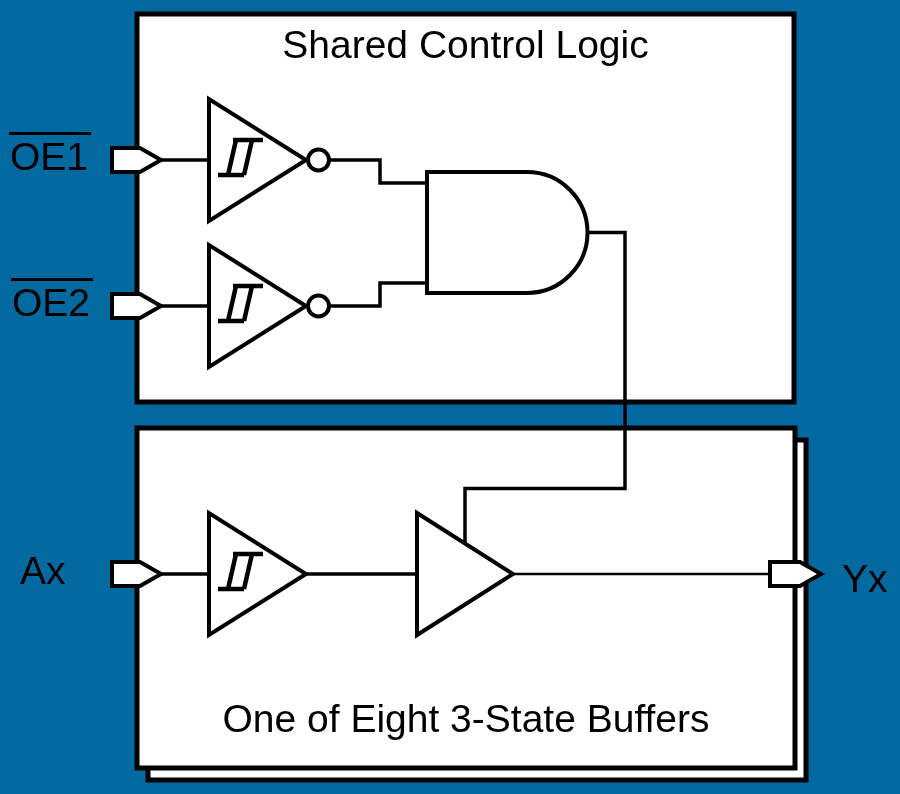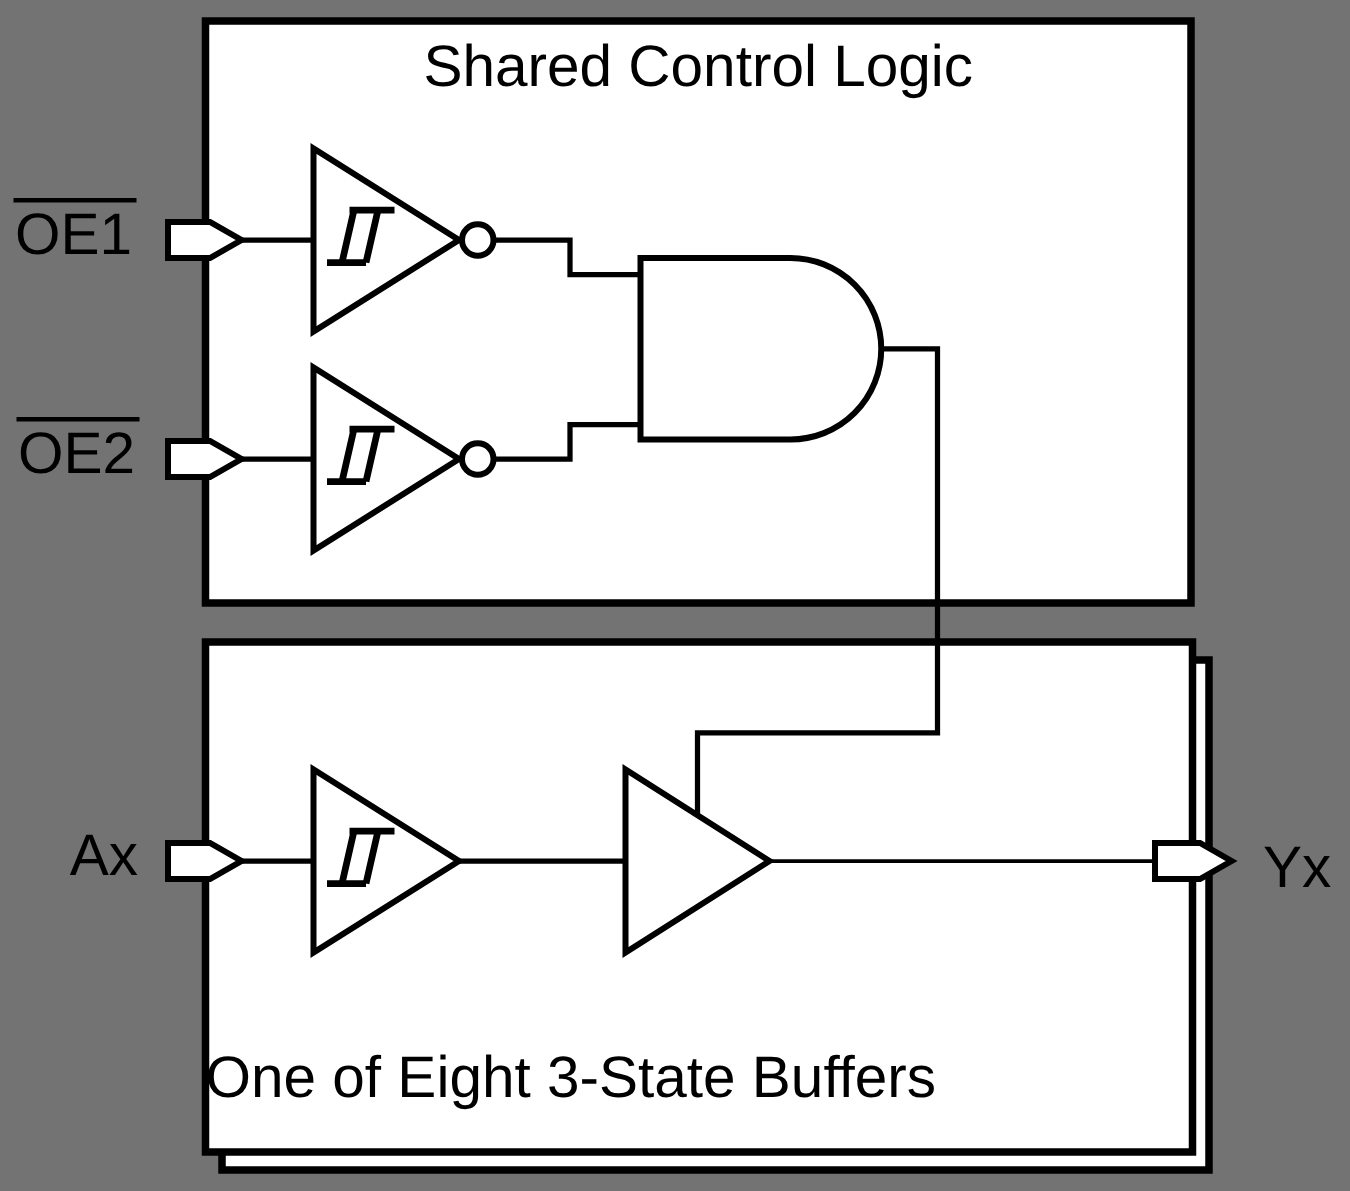--- a/index.html
+++ b/index.html
@@ -4,21 +4,21 @@
 <style>
   html, body {
     margin: 0;
     padding: 0;
     background: #ffffff;
   }
   .canvas {
     position: relative;
     width: 900px;
     height: 794px;
-    background: #737373;
+    background: #0369a1;
     font-family: "Liberation Sans", sans-serif;
     color: #000000;
     overflow: hidden;
   }
   .canvas svg {
     position: absolute;
     left: 0;
     top: 0;
   }
   .label {
@@ -31,31 +31,31 @@
   .block-title {
     left: 137px;
     top: 24px;
     width: 657px;
     text-align: center;
   }
   .block-caption {
     left: 137px;
     top: 698px;
     width: 658px;
-    text-align: left;
+    text-align: center;
   }
   .overline-label {
     display: inline-block;
     border-top: 3px solid #000;
     padding: 1px 3px 0 1px;
     text-align: center;
   }
   .oe1-label { left: 9px;  top: 132px; }
   .oe2-label { left: 11px;  top: 278px; }
-  .ax-label  { left: 20px; top: 550px; width: 72px; text-align: right; }
+  .ax-label  { left: 20px; top: 550px; width: 72px; text-align: left; }
   .yx-label  { left: 842px; top: 558px; }
 </style>
 </head>
 <body>
 
 <div class="canvas">
 
   <svg width="900" height="794" viewBox="0 0 900 794">
 
     <rect x="137" y="14" width="657" height="388" fill="#ffffff" stroke="#000" stroke-width="5"></rect>

